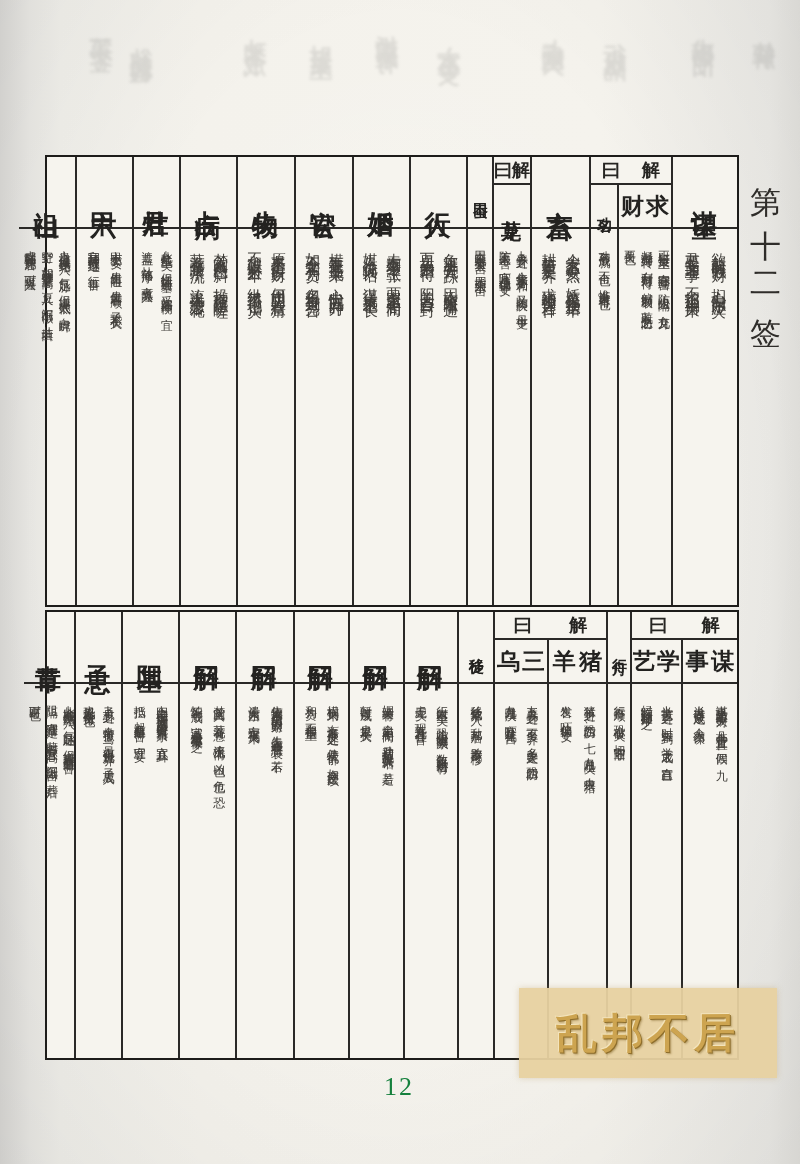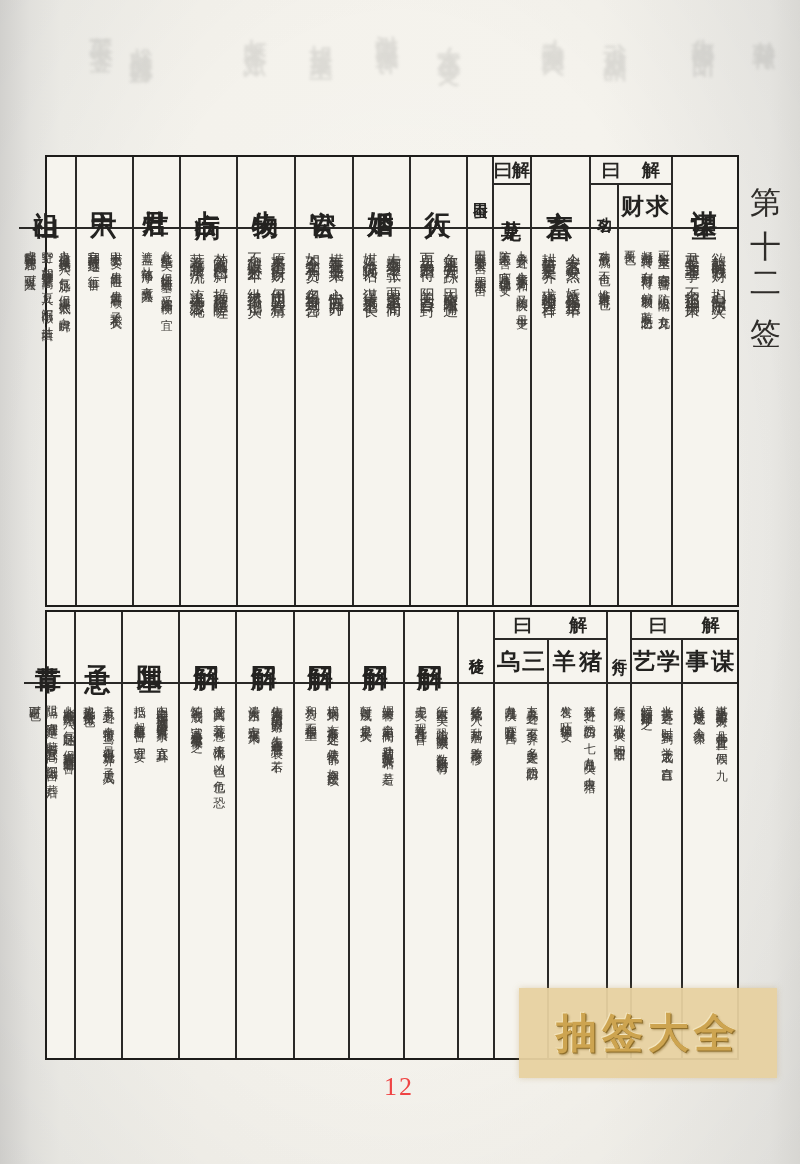--- a/index.html
+++ b/index.html
@@ -76,21 +76,21 @@
     background:rgba(231,209,160,.95);
     display:flex;align-items:center;justify-content:center;
     box-shadow:0 0 6px rgba(180,150,90,.35);
   }
   .banner-text{
     font-size:41px;font-weight:700;letter-spacing:5px;color:#cda450;
     text-shadow:1px 1px 0 #8e6e2b,-1px -1px 0 #f3e4bc,2px 2px 2px rgba(120,90,30,.45);
   }
   
   .page-number{
-    position:absolute;left:384px;top:1072px;font-size:26px;color:#ef4444;
+    position:absolute;left:384px;top:1072px;font-size:26px;color:#15803d;
     font-family:"Liberation Serif","DejaVu Serif",serif;letter-spacing:2px;
   }
 </style>
 </head>
 <body>
 
 <div class="paper-vignette"></div>
 
 <div class="bleed">
     <div>第十一签</div>
@@ -433,16 +433,16 @@
             <div class="vline">卜此地有横龙结穴　气脉足旺　但嫌葬后有是非口舌</div>
             <div class="vline">阻隔　宜理清楚　葬时点穴宜占高　沉阳做吉　葬后</div>
             <div class="vline">财丁旺也</div>
           </div>
         </div>
       </div>
     </div>
   </div>
 
 <div class="banner">
-  <span class="banner-text">抽签大全</span>
+  <span class="banner-text">乱邦不居</span>
 </div>
 
 <div class="page-number">12</div>
 
 </body></html>

